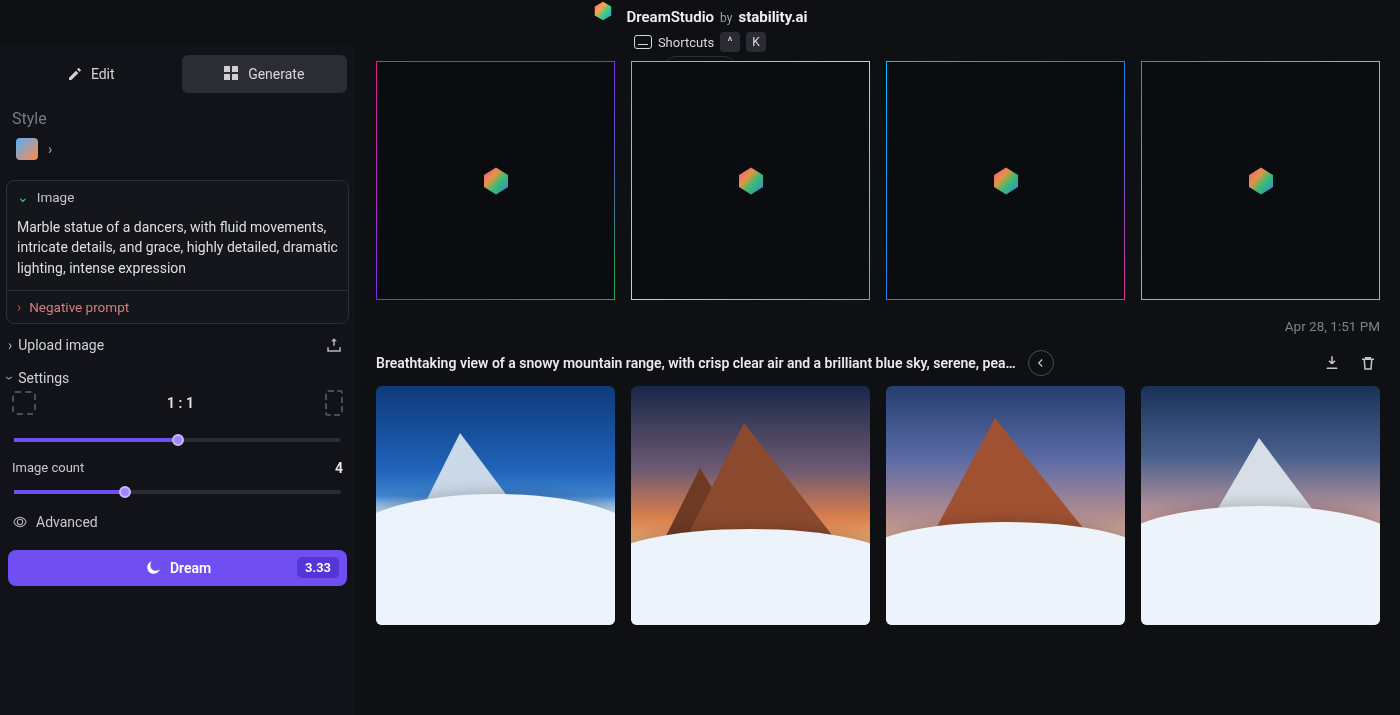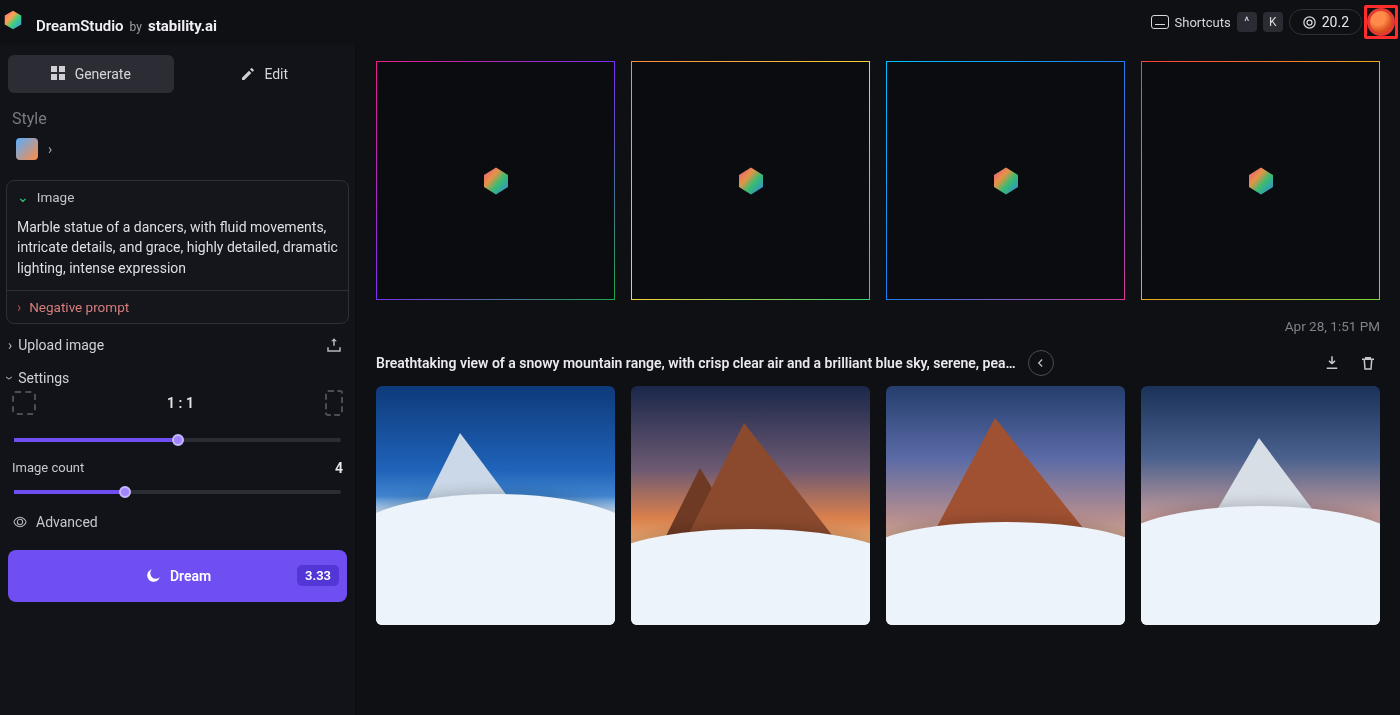--- a/index.html
+++ b/index.html
@@ -12,21 +12,21 @@
     --text2:#9ea0a8;
     --muted:#777a83;
     --accent:#6f4ff2;
     --accent2:#7c5bf7;
     --red:#e35a5a;
   }
   *{box-sizing:border-box;font-family:-apple-system,BlinkMacSystemFont,"Segoe UI",Roboto,Helvetica,Arial,sans-serif;}
   body{margin:0;background:var(--bg);color:var(--text);width:1400px;height:715px;overflow:hidden;font-size:14px;}
 
   
-  .topbar{display:flex;align-items:center;height:45px;padding:0 2px;gap:2px;border-bottom:1px solid #101114;}
+  .topbar{display:flex;align-items:center;height:45px;padding:0 2px;gap:2px;border-bottom:1px solid #101114;flex-direction:column;}
   .logo-hex{width:22px;height:22px;display:inline-block;margin-right:6px;}
   .brand{display:flex;align-items:baseline;gap:6px;cursor:pointer;}
   .brand .b1{font-weight:600;font-size:15px;color:#f0f0f4;}
   .brand .b2{font-size:12px;color:#9c9ea6;}
   .brand .b3{font-size:15px;font-weight:700;color:#f0f0f4;}
   .topbar .spacer{flex:1;}
   .kbd{display:inline-flex;align-items:center;justify-content:center;min-width:20px;height:20px;background:#2b2c33;border-radius:4px;font-size:12px;color:#dcdce0;}
   .shortcut-wrap{display:flex;align-items:center;gap:6px;cursor:pointer;padding:2px 4px;}
   .shortcut-wrap .lbl{font-size:13px;color:#d7d8dd;}
   .shortcut-icon{width:18px;height:14px;border:1.4px solid #d7d8dd;border-radius:3px;position:relative;}
@@ -79,21 +79,21 @@
   .track .fill{position:absolute;left:0;top:0;bottom:0;width:50%;background:var(--accent);}
   .track .thumb{position:absolute;top:50%;transform:translate(-50%,-50%);width:12px;height:12px;border-radius:50%;background:#a187ff;border:2px solid #c8b8ff;}
 
   .count-row{display:flex;align-items:center;justify-content:space-between;padding:14px 12px 0;}
   .count-row .lbl{color:#c7c8ce;font-size:13px;}
   .count-row .val{color:#eaeaef;font-weight:600;}
 
   .adv-row{display:flex;align-items:flex-start;gap:8px;padding:16px 12px 14px;color:#c7c8ce;cursor:pointer;}
   .eye-ic{width:16px;height:16px;color:#b5b6bd;}
 
-  .dream-btn{margin:6px 8px 0;height:52px;border-radius:8px;background:var(--accent);display:flex;align-items:center;cursor:pointer;position:relative;color:#fff;font-weight:600;}
+  .dream-btn{margin:6px 8px 0;height:36px;border-radius:8px;background:var(--accent);display:flex;align-items:center;cursor:pointer;position:relative;color:#fff;font-weight:600;}
   .dream-btn .ctr{flex:1;text-align:center;display:flex;align-items:center;justify-content:center;gap:8px;}
   .dream-btn .badge{position:absolute;right:8px;background:#5436d6;padding:3px 8px;border-radius:5px;font-size:13px;font-weight:600;}
 
   
   .canvas{flex:1;padding:16px 20px 16px 20px;overflow:auto;}
   .gen-grid{display:grid;grid-template-columns:repeat(4,1fr);gap:16px;}
   .loading-card{position:relative;aspect-ratio:1/1;border-radius:6px;background:#0b0c10;border:1.5px solid transparent;display:flex;align-items:center;justify-content:center;}
   .loading-card.g1{border-image:linear-gradient(135deg,#e71f8a,#7b2ff2,#1fa74a) 1;}
   .loading-card.g2{border-image:linear-gradient(135deg,#ff8a3c,#f5d23a,#37d06a) 1;}
   .loading-card.g3{border-image:linear-gradient(135deg,#00c2ff,#1e7df0,#d63a98) 1;}
@@ -166,29 +166,29 @@
   <span class="highlight-box">
     <div class="avatar"></div>
   </span>
 </div>
 
 <div class="main">
 
   <div class="sidebar">
 
     <div class="tab-row">
+      <div class="tab-btn">
+        <svg class="ic" viewBox="0 0 24 24">
+            <path d="M3 17.5V21h3.5L17 10.5l-3.5-3.5L3 17.5zM20.7 7.3a1 1 0 0 0 0-1.4l-2.6-2.6a1 1 0 0 0-1.4 0L15 5l3.5 3.5 2.2-1.2z" fill="#cfcfd4"></path>
+          </svg>
+        <span>Edit</span>
+      </div>
       <div class="tab-btn active">
         <span class="ic grid-ic"></span>
         <span>Generate</span>
-      </div>
-      <div class="tab-btn">
-        <svg class="ic" viewBox="0 0 24 24">
-            <path d="M3 17.5V21h3.5L17 10.5l-3.5-3.5L3 17.5zM20.7 7.3a1 1 0 0 0 0-1.4l-2.6-2.6a1 1 0 0 0-1.4 0L15 5l3.5 3.5 2.2-1.2z" fill="#cfcfd4"></path>
-          </svg>
-        <span>Edit</span>
       </div>
     </div>
 
     <div class="section-label">Style</div>
     <div class="style-row">
       <div class="style-swatch"></div>
       <div class="chev">›</div>
     </div>
 
     <div class="block">

